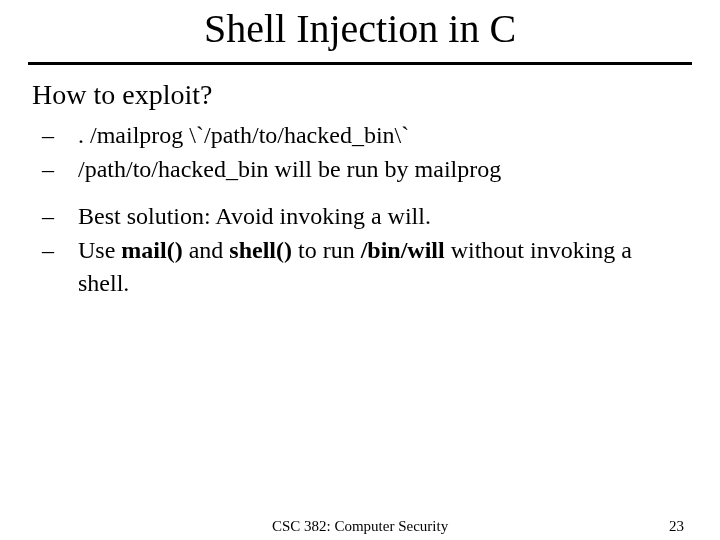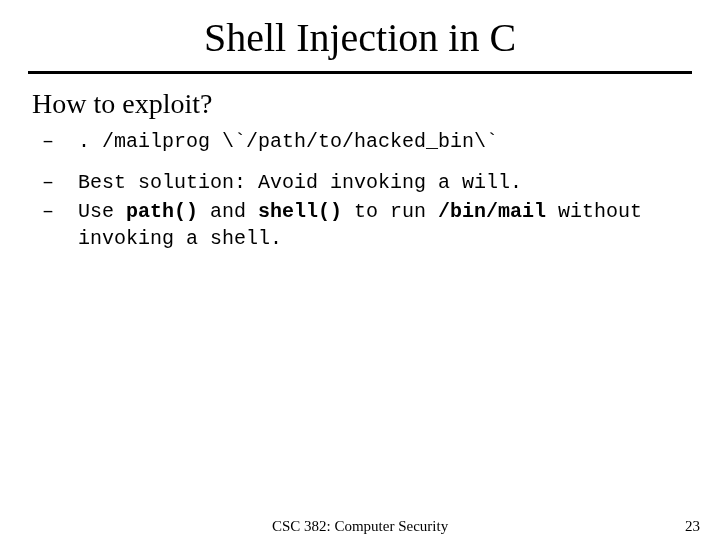--- a/index.html
+++ b/index.html
@@ -14,41 +14,40 @@
   }
   .slide {
     position: relative;
     width: 720px;
     height: 540px;
     box-sizing: border-box;
   }
   .title {
     text-align: center;
     font-size: 40px;
-    padding-top: 14px;
+    padding-top: 5px;
     padding-bottom: 10px;
   }
   .rule {
     border: none;
     border-top: 3px solid #000;
     margin: 0 28px 14px 28px;
   }
   .body {
     padding: 0 32px;
   }
   .h2 {
     font-size: 28px;
     margin: 6px 0 8px 0;
     font-family: Liberation Serif, serif;
   }
   .bullets {
     margin: 0 0 14px 28px;
-    font-size: 20px;
+    font-size: 24px;
     line-height: 1.35;
-    font-family: Liberation Mono, monospace;
   }
   .bullet {
     text-indent: -18px;
     padding-left: 18px;
     margin: 2px 0;
   }
   .dash {
     display: inline-block;
     width: 18px;
   }
@@ -61,46 +60,49 @@
     font-size: 15px;
   }
   .footer-center {
     position: absolute;
     left: 0;
     width: 720px;
     text-align: center;
   }
   .footer-right {
     position: absolute;
-    right: 20px;
+    right: 36px;
   }
 </style>
 </head>
 <body>
 
 <div class="slide">
 
   <div class="title">Shell Injection in C</div>
   <hr class="rule">
 
   <div class="body">
 
     <div class="h2">How to exploit?</div>
     <div class="bullets">
       <div class="bullet">
         <span class="dash">–</span><span>. /mailprog \`/path/to/hacked_bin\`</span>
       </div>
+      <div class="bullet">
+        <span class="dash">–</span><span>/path/to/hacked_bin will be run by mailprog</span>
+      </div>
     </div>
 
     <div class="bullets">
       <div class="bullet">
         <span class="dash">–</span><span>Best solution: Avoid invoking a will.</span>
       </div>
       <div class="bullet">
-        <span class="dash">–</span><span>Use </span><span class="b">path()</span><span> and </span><span class="b">shell()</span><span> to run </span><span class="b">/bin/mail</span><span> without invoking a shell.</span>
+        <span class="dash">–</span><span>Use </span><span class="b">mail()</span><span> and </span><span class="b">shell()</span><span> to run </span><span class="b">/bin/will</span><span> without invoking a shell.</span>
       </div>
     </div>
 
   </div>
 
   <div class="footer">
     <div class="footer-center">CSC 382: Computer Security</div>
     <div class="footer-right">23</div>
   </div>
 

